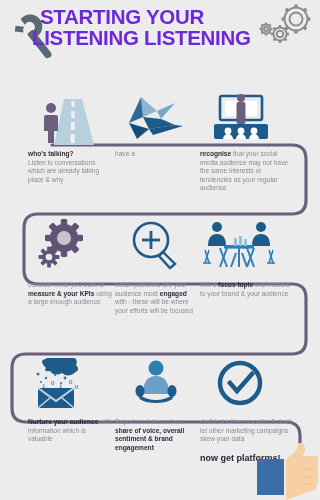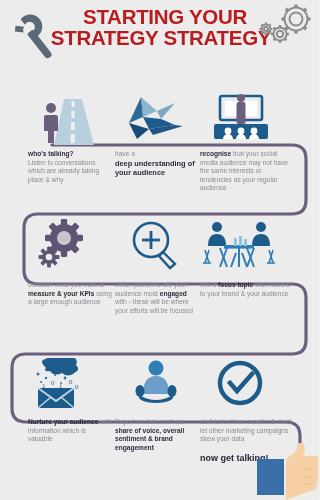--- a/index.html
+++ b/index.html
@@ -9,22 +9,21 @@
     font-family:"Liberation Sans", sans-serif;
     overflow:hidden;
     position:relative;
   }
   .page{position:relative;width:318px;height:500px;overflow:hidden;background:#edeced;}
 
   
   .header{position:absolute;left:0;top:0;width:318px;height:88px;}
   .title{
     position:absolute;left:40px;top:6px;width:250px;
-    text-align:center;
-    color:#b91c1c;
+    color:#6d28d9;
     font-weight:bold;
     font-size:20.5px;
     line-height:21px;
     letter-spacing:-0.3px;
   }
   .title .ln{display:block;white-space:nowrap;}
   .title .ln3{font-size:20.5px;margin-left:-8px;}
 
   .wrench{position:absolute;left:8px;top:10px;width:56px;height:58px;}
   .gears-top{position:absolute;left:258px;top:2px;width:58px;height:52px;}
@@ -69,21 +68,21 @@
         <rect x="24" y="18" width="7.5" height="34" rx="3.6" fill="#5b6875"></rect>
         <path d="M20,6 L26,12 L22,16 L16,10 Z" fill="#5b6875"></path>
         <path d="M28,4 A12,12 0 1,1 27.5,27 L27.5,20 A5.2,5.2 0 1,0 28,11 Z" fill="#5b6875"></path>
         <rect x="23.5" y="13" width="9" height="2.4" fill="#eeeeee"></rect>
         <rect x="23.5" y="17" width="9" height="2.4" fill="#eeeeee"></rect>
       </g>
     </svg>
 
     <div class="title">
       <span class="ln ln1">STARTING YOUR</span>
-      <span class="ln ln3">STRATEGY STRATEGY</span>
+      <span class="ln ln3">LISTENING LISTENING</span>
     </div>
 
     <svg class="gears-top" viewBox="0 0 58 52">
       <g fill="none" stroke="#8d8d8d" stroke-width="2">
         <g transform="translate(38,17)">
           <circle r="11.5"></circle>
           <circle r="6.5"></circle>
           <g stroke-width="3.4">
             <line x1="0" y1="-14.5" x2="0" y2="-11"></line>
               <line x1="0" y1="11" x2="0" y2="14.5"></line>
@@ -174,21 +173,20 @@
     </div>
   </div>
 
   <div class="textrow" style="top:150px;">
     <div class="col t1">
       <b>who's talking?</b><br>
       <span>Listen to conversations which are already taking place &amp; why</span>
     </div>
     <div class="col t2">
       <span class="lead">have a</span>
-      <span class="big">deep understanding of your audience</span>
     </div>
     <div class="col t3">
       <b>recognise</b><span> that your social media audience may not have the same interests or tendencies as your regular audience</span>
     </div>
   </div>
 
   <div class="iconrow" style="top:219px;">
     <div class="cell c1">
       <svg width="86" height="52" viewBox="0 0 86 52">
         <g fill="#5f5474">
@@ -322,21 +320,21 @@
 
   <div class="textrow" style="top:418px;">
     <div class="col t1">
       <b>Nurture your audience</b><span> with information which is valuable</span>
     </div>
     <div class="col t2">
       <span>Report on data such as </span><b>share of voice, overall sentiment &amp; brand engagement</b>
     </div>
     <div class="col t3">
       <span>do this for three months &amp; don't let other marketing campaigns skew your data</span>
-      <span class="cta">now get talking!</span>
+      <span class="cta">now get platforms!</span>
     </div>
   </div>
 
   <svg class="thumb" viewBox="0 0 62 57">
     <rect x="1" y="16" width="27" height="36" fill="#3a6ea8" stroke="#2b5versa" stroke-width="0"></rect>
     <rect x="1" y="16" width="27" height="36" fill="#3a6ea8"></rect>
     <path d="M30,57 L30,19 q0,-4 4,-6 q7,-4 8,-11 q1,-6 5,-2 q4,4 0,13 l14,0 q6,0 5,6 q-1,4 -4,4 q4,1 3,5 q-1,4 -4,4 q3,2 2,5 q-1,3 -4,3 q3,2 1,5 q-2,3 -6,3 z" fill="#f7cfa4"></path>
     <g fill="none" stroke="#e8b98a" stroke-width="1">
       <path d="M47,26 h10"></path>
         <path d="M47,34 h9"></path>

